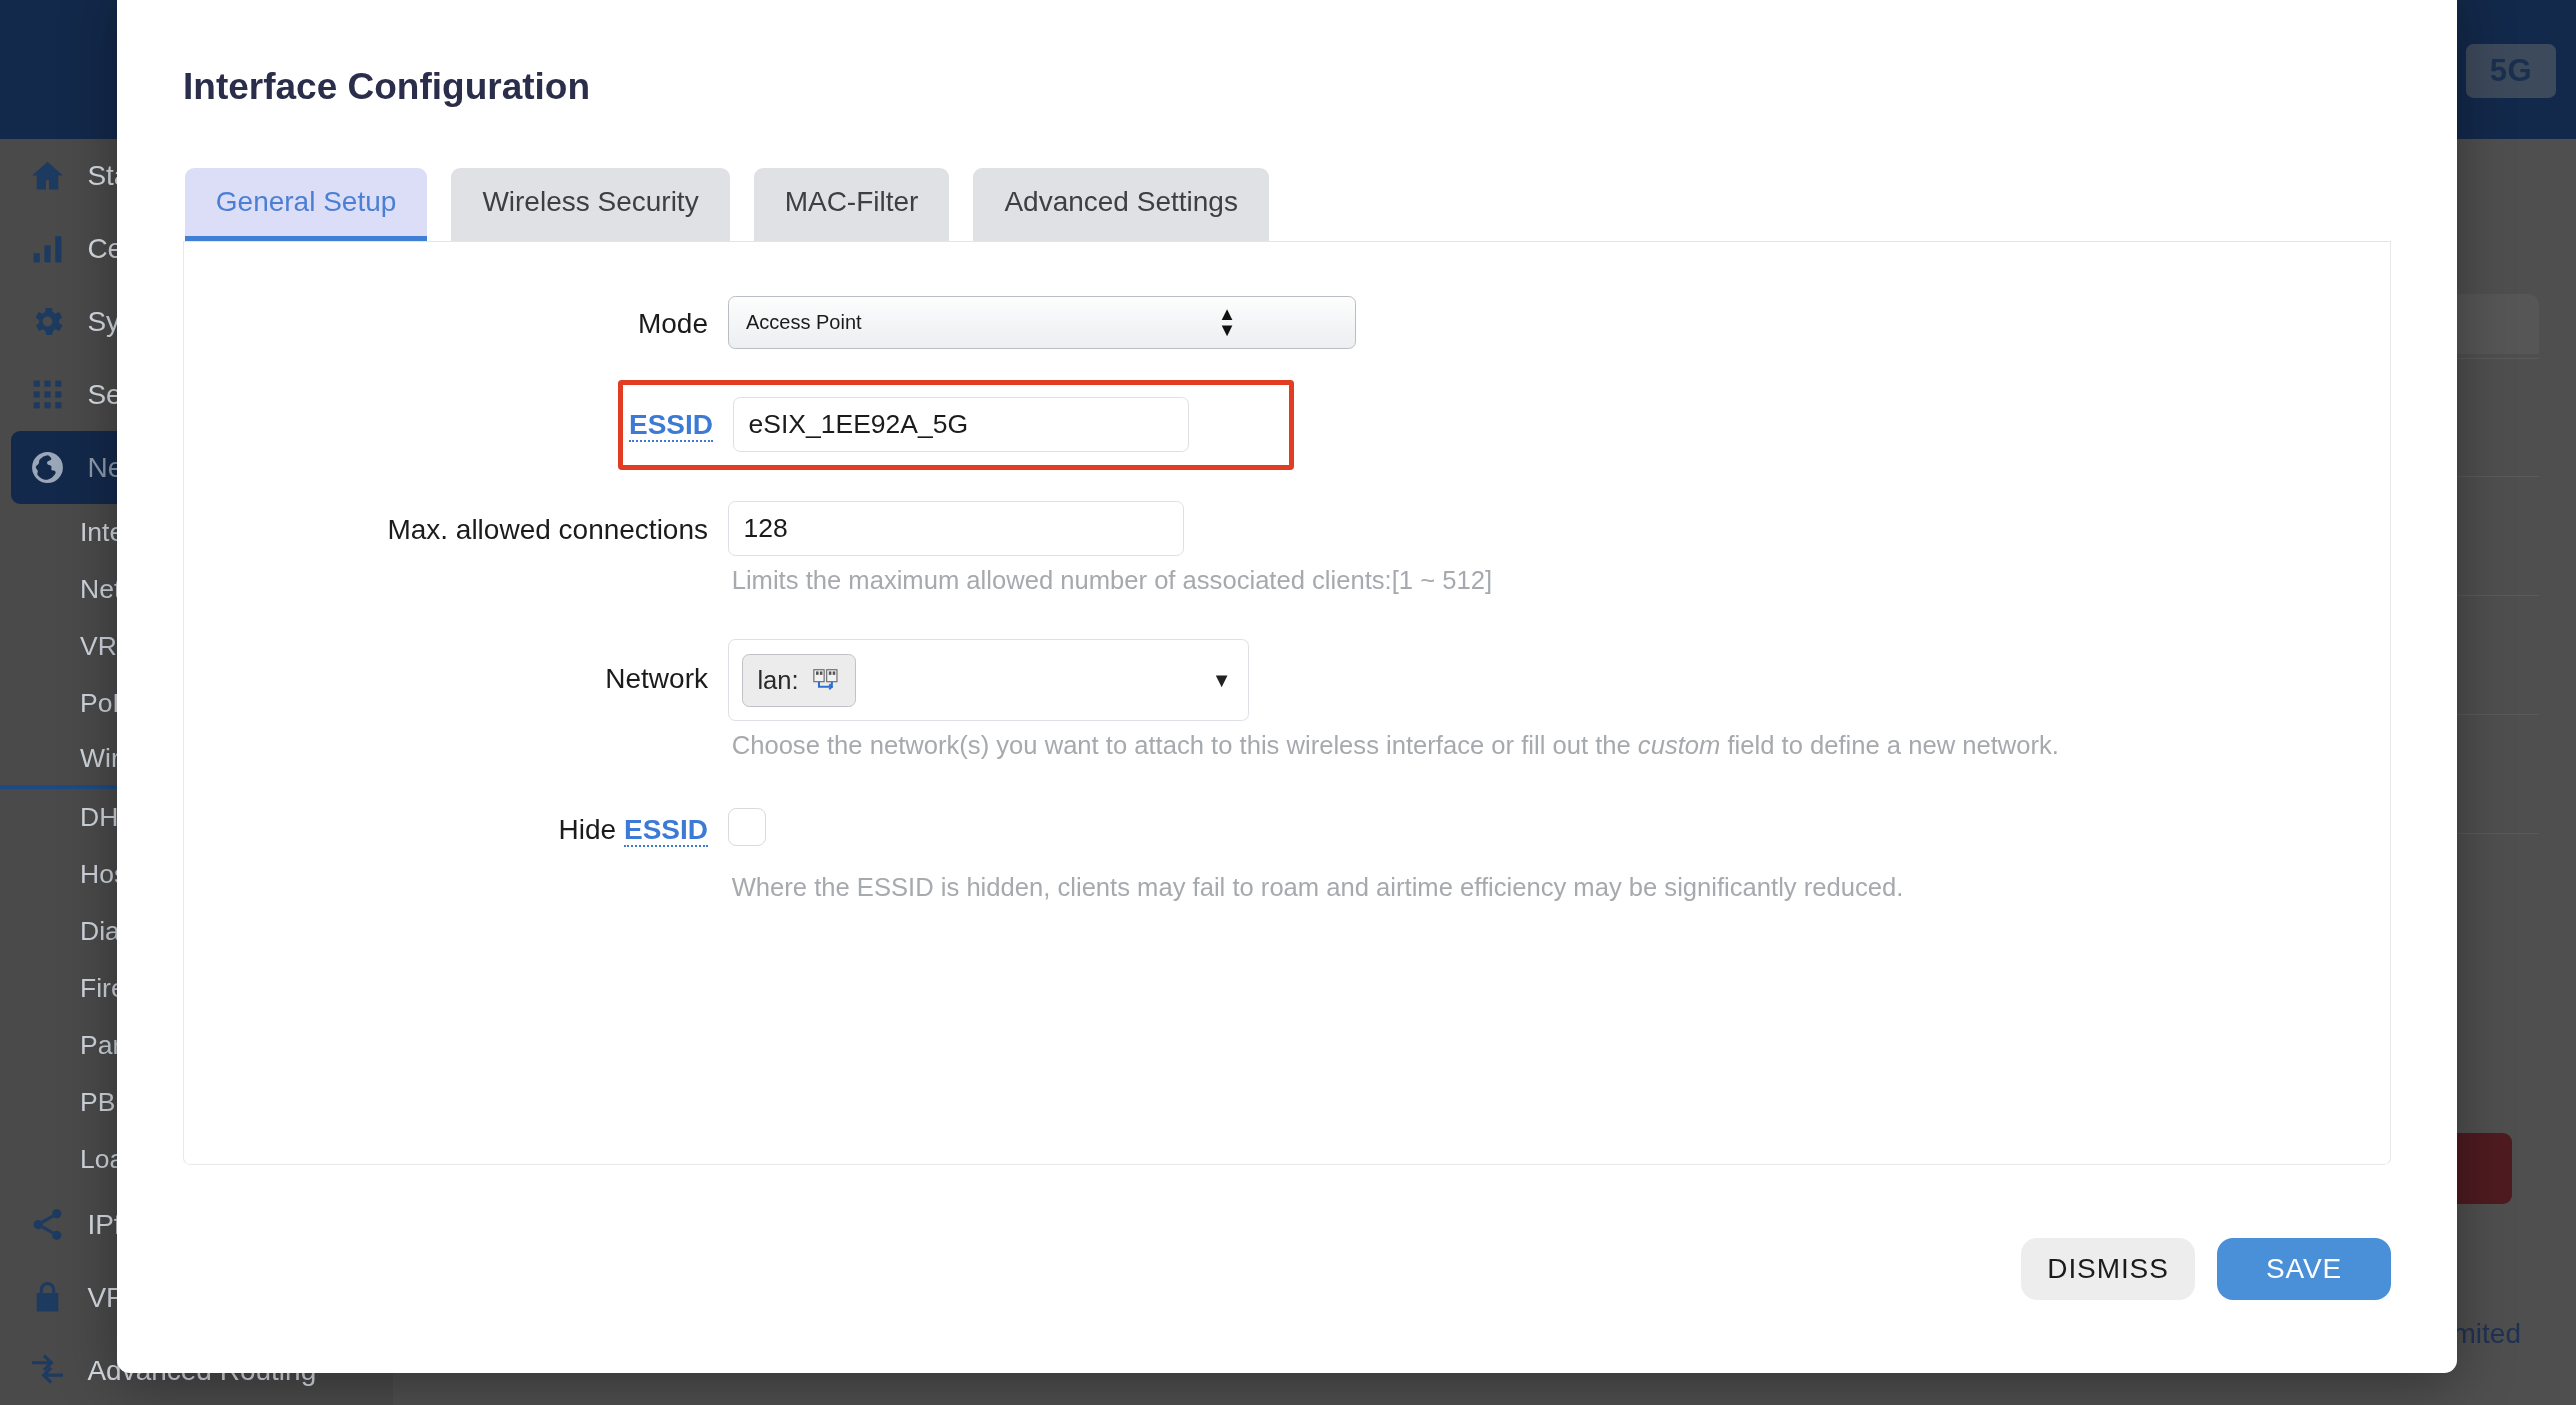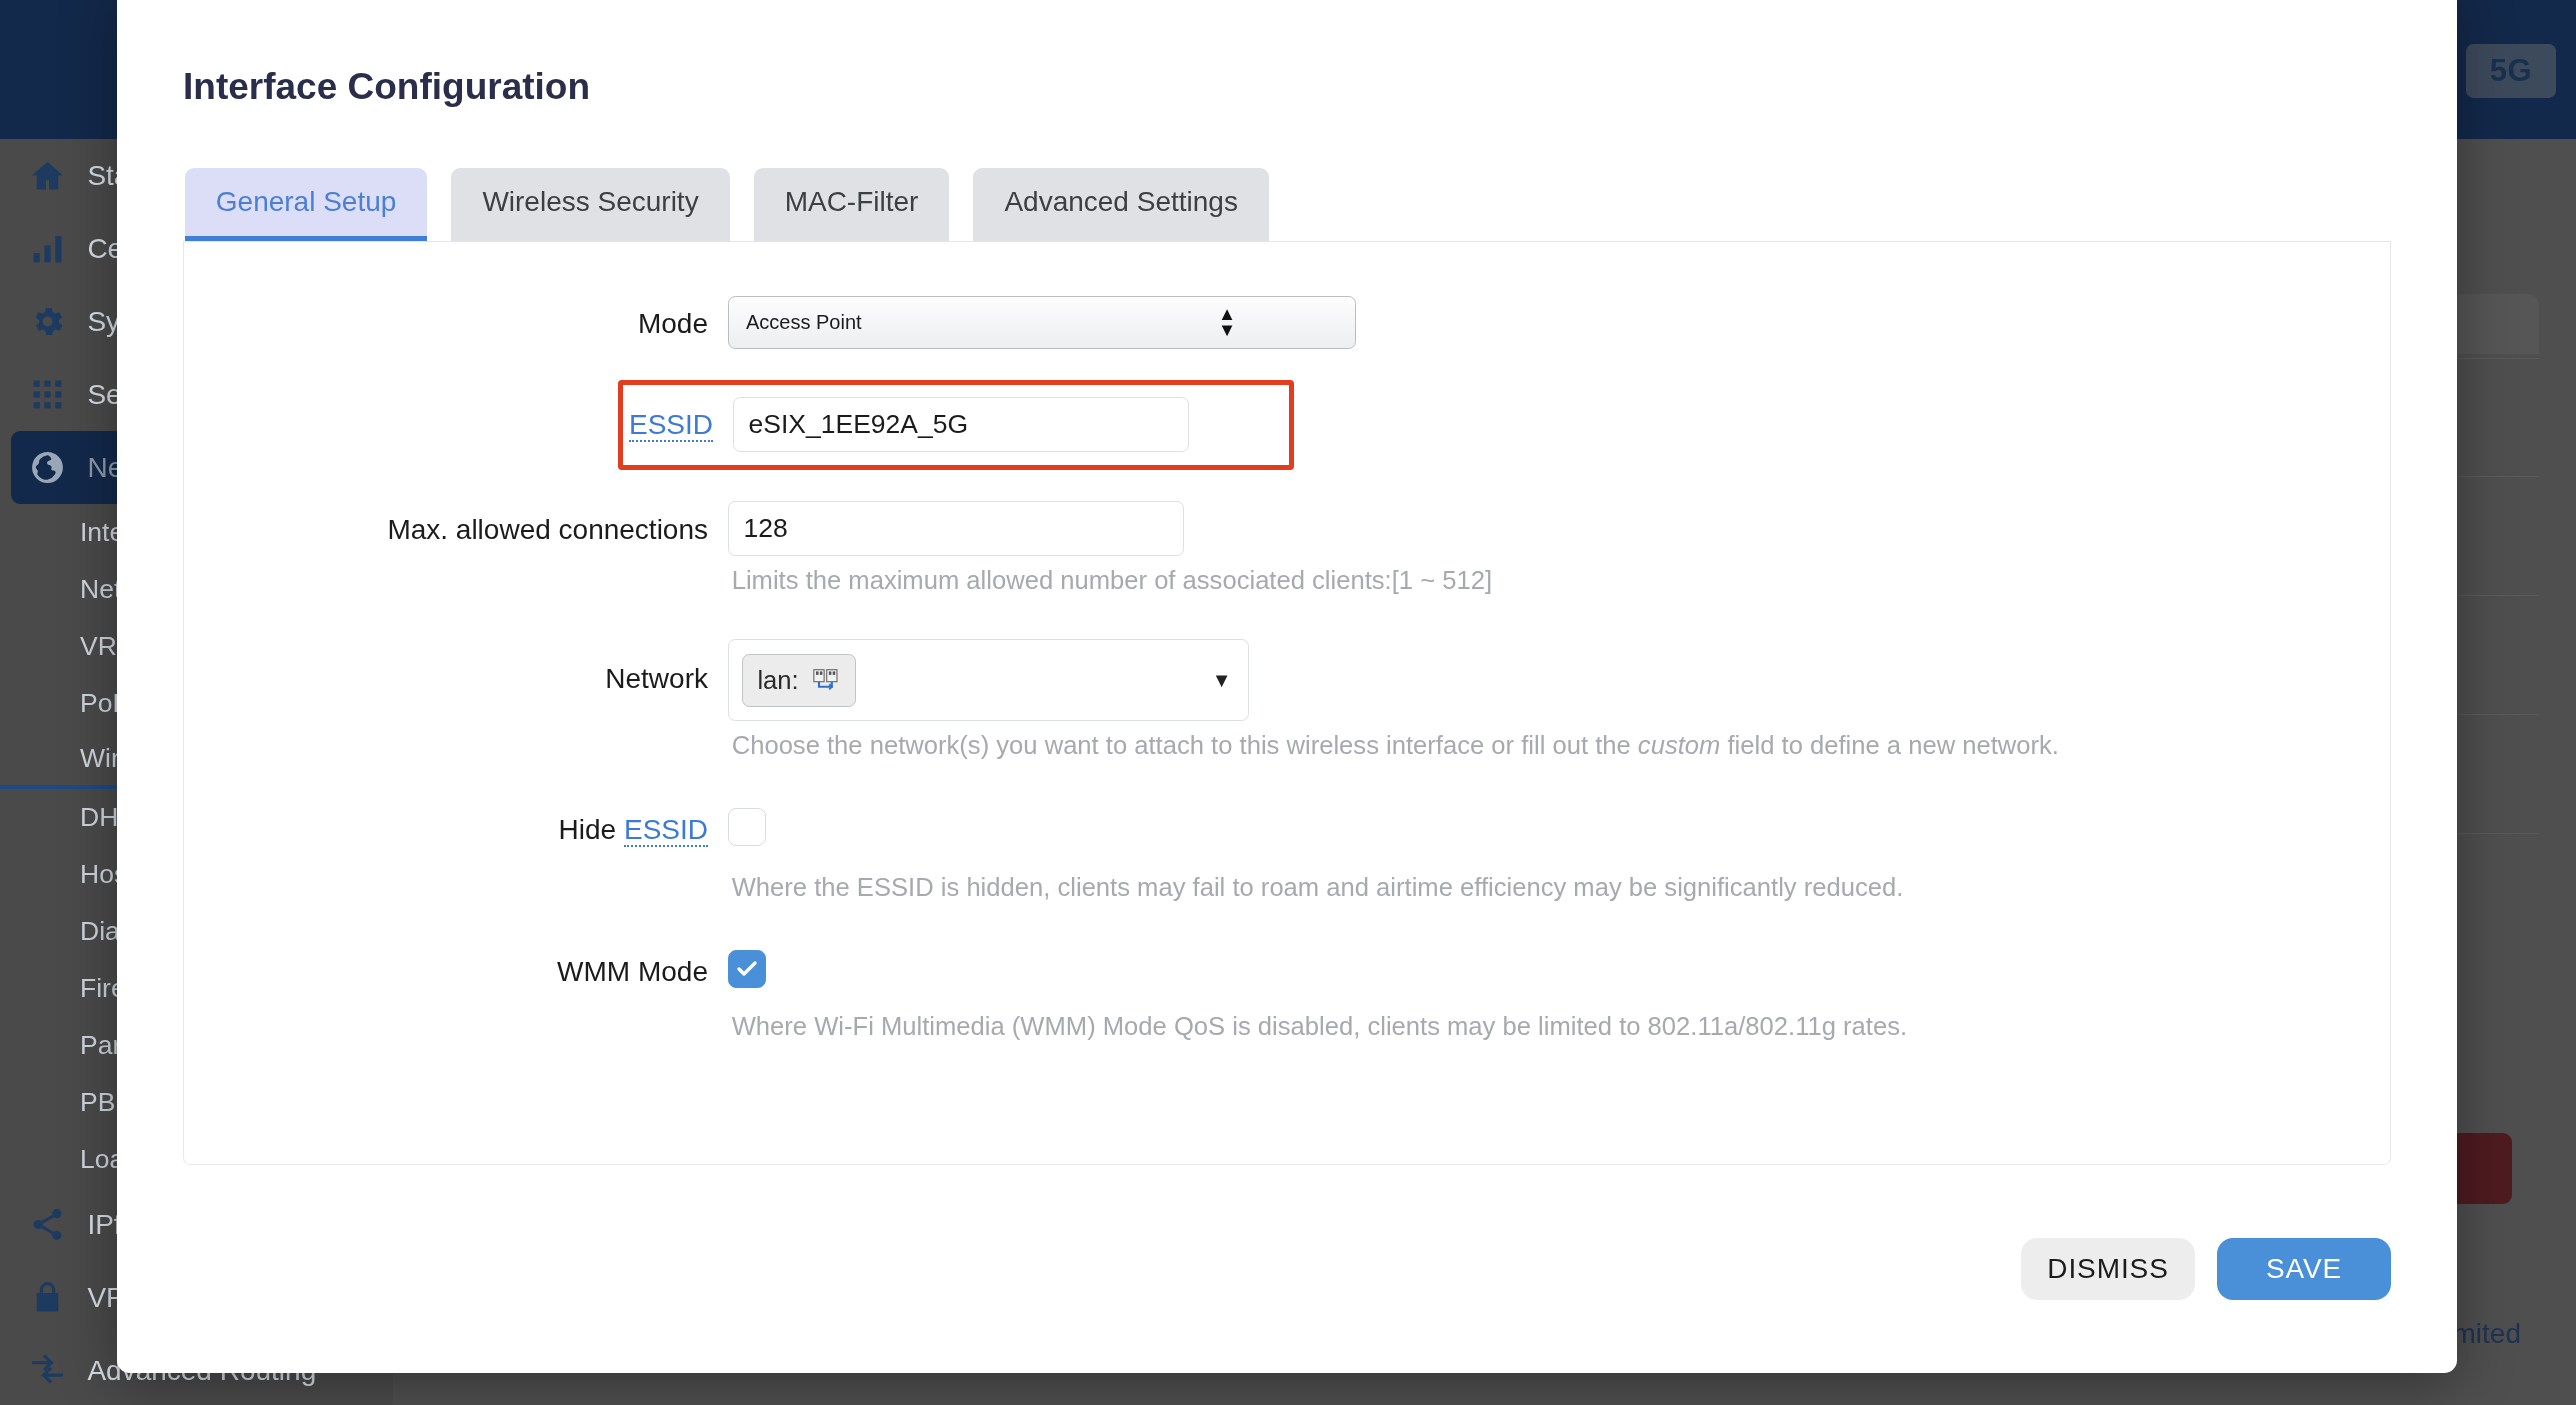--- a/index.html
+++ b/index.html
@@ -124,20 +124,21 @@
   .field-label {
     width: 544px; text-align: right;
     padding-right: 20px; padding-top: 12.8px;
     font-size: 28px; color: #1b1b1b;
     flex: 0 0 544px;
   }
   .field-control { flex: 1; }
   .link-dotted {
     color: #3c7ad6; border-bottom: 2.7px dotted #3c7ad6;
     cursor: help;
+    font-weight: bold;
   }
 
   select.sel {
     width: 628px; height: 53px;
     font-size: 20px; font-family: "Liberation Sans", sans-serif;
     padding: 0 17px;
     border: 0.9px solid #b9bcc2; border-radius: 7.3px;
     background: linear-gradient(#fdfdfd, #eceef1);
     -webkit-appearance: none; appearance: none;
     color: #1b1b1b;
@@ -447,31 +448,20 @@
     <div class="field-row" style="margin-top:48px;">
       <div class="field-label" style="padding-top:5.5px;">
         <span>Hide </span><span class="link-dotted">ESSID</span>
       </div>
       <div class="field-control">
         <span class="cb"></span>
         <div class="hint" style="margin-top:24px;">Where the ESSID is hidden, clients may fail to roam and airtime efficiency may be significantly reduced.</div>
       </div>
     </div>
 
-    <div class="field-row" style="margin-top:48px;">
-      <div class="field-label" style="padding-top:5.5px;">WMM Mode</div>
-      <div class="field-control">
-        <span class="cb checked">
-          <svg viewBox="0 0 24 24">
-            <path d="M20 6 9 17l-5-5" fill="none" stroke="#fff" stroke-width="3.4" stroke-linecap="round" stroke-linejoin="round"></path>
-          </svg>
-        </span>
-        <div class="hint" style="margin-top:24px;">Where Wi-Fi Multimedia (WMM) Mode QoS is disabled, clients may be limited to 802.11a/802.11g rates.</div>
-      </div>
-    </div>
 
   </div>
 
   <div class="footer">
     <button class="btn dismiss">DISMISS</button>
     <button class="btn save">SAVE</button>
   </div>
 </div>
 
 

